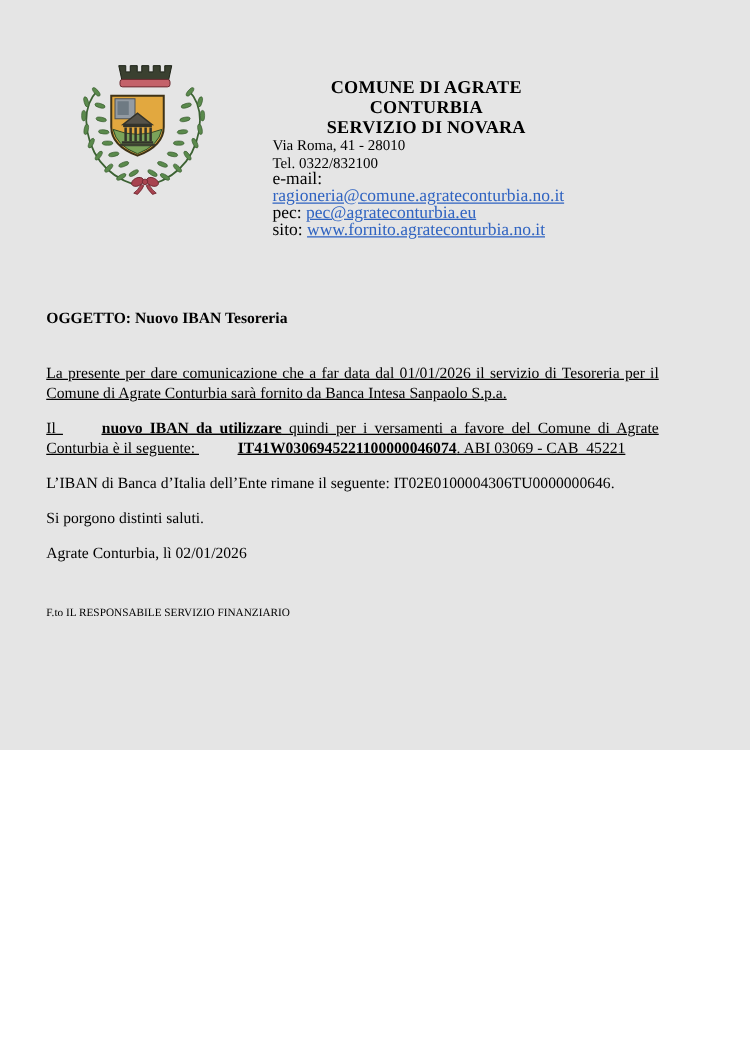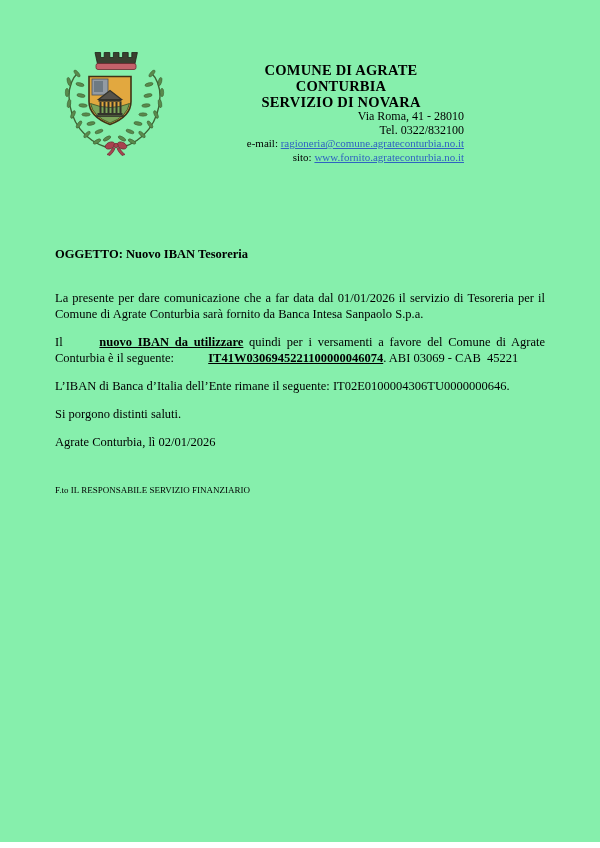--- a/index.html
+++ b/index.html
@@ -1,21 +1,21 @@
 <!DOCTYPE html>
 <html><head>
 <meta charset="utf-8">
 <title>Comune di Agrate Conturbia - Lettera</title>
 <style>
   html, body { margin: 0; padding: 0; background: #ffffff; }
   .page {
     position: relative;
     width: 600px;
-    height: 842px;
-    background: #86efac;
+    height: 600px;
+    background: #e5e5e5;
     font-family: "Liberation Serif", "DejaVu Serif", serif;
     color: #000000;
     overflow: hidden;
   }
 
   
   .coa {
     position: absolute;
     left: 57px;
     top: 46px;
@@ -31,48 +31,48 @@
   .org-name, .province-name {
     font-size: 14.5px;
     line-height: 16px;
     font-weight: bold;
     text-align: center;
     letter-spacing: 0.2px;
   }
   .addr-line, .tel-line {
     font-size: 12px;
     line-height: 13.5px;
-    text-align: right;
+    text-align: left;
   }
   .contact-line {
-    font-size: 11px;
+    font-size: 14px;
     line-height: 13.5px;
-    text-align: right;
+    text-align: left;
   }
   .link {
     color: #2F63C1;
     text-decoration: underline;
     cursor: pointer;
   }
 
   
   .letter-body {
     position: absolute;
-    left: 55px;
+    left: 37px;
     top: 246px;
     width: 490px;
     font-size: 12.5px;
     line-height: 16px;
   }
   .subject {
     margin: 0 0 28px 0;
     font-weight: bold;
   }
   .para { margin: 0 0 12px 0; }
-  .justify { text-align: justify; }
+  .justify { text-align: justify; text-decoration: underline; }
   .bu { font-weight: bold; text-decoration: underline; margin-left: 31px; }
   .signature {
     margin: 35px 0 0 0;
     font-size: 9px;
     line-height: 11px;
   }
 </style>
 </head>
 <body>
 
@@ -142,20 +142,23 @@
 
   <div class="letterhead">
     <div class="org-name">COMUNE DI AGRATE CONTURBIA</div>
     <div class="province-name">SERVIZIO DI NOVARA</div>
     <div class="addr-line">Via Roma, 41 - 28010</div>
     <div class="tel-line">Tel. 0322/832100</div>
     <div class="contact-line">
       <span>e-mail: </span><a class="link">ragioneria@comune.agrateconturbia.no.it</a>
     </div>
     <div class="contact-line">
+      <span>pec: </span><a class="link">pec@agrateconturbia.eu</a>
+    </div>
+    <div class="contact-line">
       <span>sito: </span><a class="link">www.fornito.agrateconturbia.no.it</a>
     </div>
   </div>
 
   <div class="letter-body">
     <p class="subject">OGGETTO: Nuovo IBAN Tesoreria</p>
 
     <p class="para justify">La presente per dare comunicazione che a far data dal 01/01/2026 il servizio di Tesoreria per il Comune di Agrate Conturbia sarà fornito da Banca Intesa Sanpaolo S.p.a.</p>
 
     <p class="para justify"><span>Il </span><span class="bu">nuovo IBAN da utilizzare</span><span> quindi per i versamenti a favore del Comune di Agrate Conturbia è il seguente: </span><span class="bu">IT41W0306945221100000046074</span><span>. ABI 03069 - CAB &nbsp;45221</span></p>

